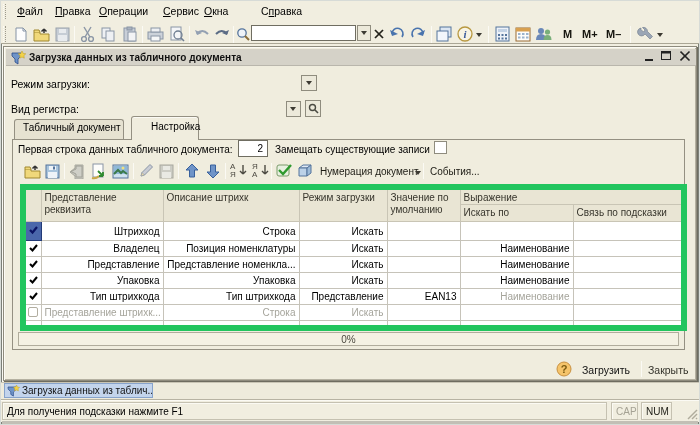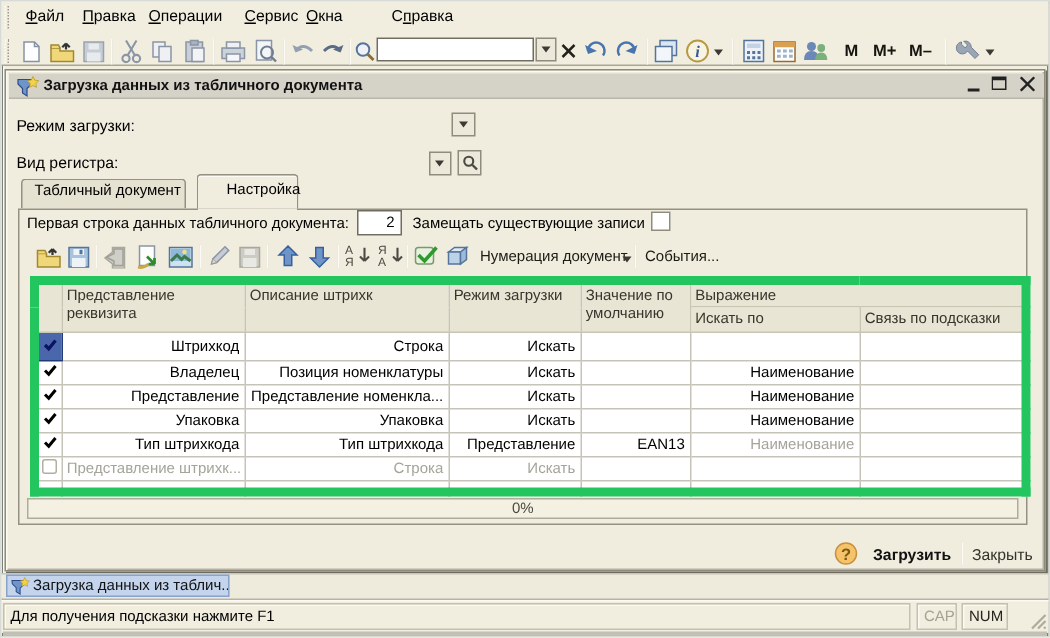--- a/index.html
+++ b/index.html
@@ -419,21 +419,21 @@
       </tr>
 </tbody>
   </table>
 
 <div class="a" style="left:18px;top:332px;width:661px;height:14px;border:1px solid #b0ac9c;background:#f4f1e3;text-align:center;color:#4c4a40;line-height:13px">0%</div>
 
 <svg class="a" style="left:556px;top:361px" width="16" height="16">
     <circle cx="8" cy="8" r="7" fill="#f5c46a" stroke="#c89040" stroke-width="1"></circle>
     <text x="8" y="12" text-anchor="middle" font-size="11" font-weight="bold" fill="#7a5a10">?</text>
   </svg>
-<div class="a" style="left:582px;top:364px;font-weight:bold;color:#111;font-size:10.5px">Загрузить</div>
+<div class="a" style="left:582px;top:364px;font-weight:normal;color:#111;font-size:10.5px">Загрузить</div>
 <div class="a sep" style="left:641px;top:361px;height:16px"></div>
 <div class="a" style="left:648px;top:364px;color:#33322a;font-size:10.5px">Закрыть</div>
 
 <div class="a" style="left:1px;top:382px;width:698px;height:17px;background:#eeebdc;border-top:1px solid #c9c5b5"></div>
 <div class="a" style="left:4px;top:383px;width:149px;height:15px;background:#c3d4ec;border:1px solid #87a3cb;font-size:10px;padding:1px 3px 0 17px;color:#111;white-space:nowrap;overflow:hidden">Загрузка данных из таблич...</div>
 <svg class="a" style="left:6px;top:384px" width="14" height="13">
     <path d="M2 3 h8 v2.5 l-2.6 2.6 v4 l-2.6 -1.7 v-2.6 l-2.6 -2.6 z" fill="#6f94c8" stroke="#2a4a8a" stroke-width=".7"></path>
     <path d="M10.5 1 l1 2 l2.1 .3 l-1.5 1.5 l.3 2.1 l-1.9 -1 l-1.9 1 l.3 -2.1 l-1.5 -1.5 l2.1 -.3 z" fill="#f2d24a" stroke="#b89820" stroke-width=".4"></path>
   </svg>
 

